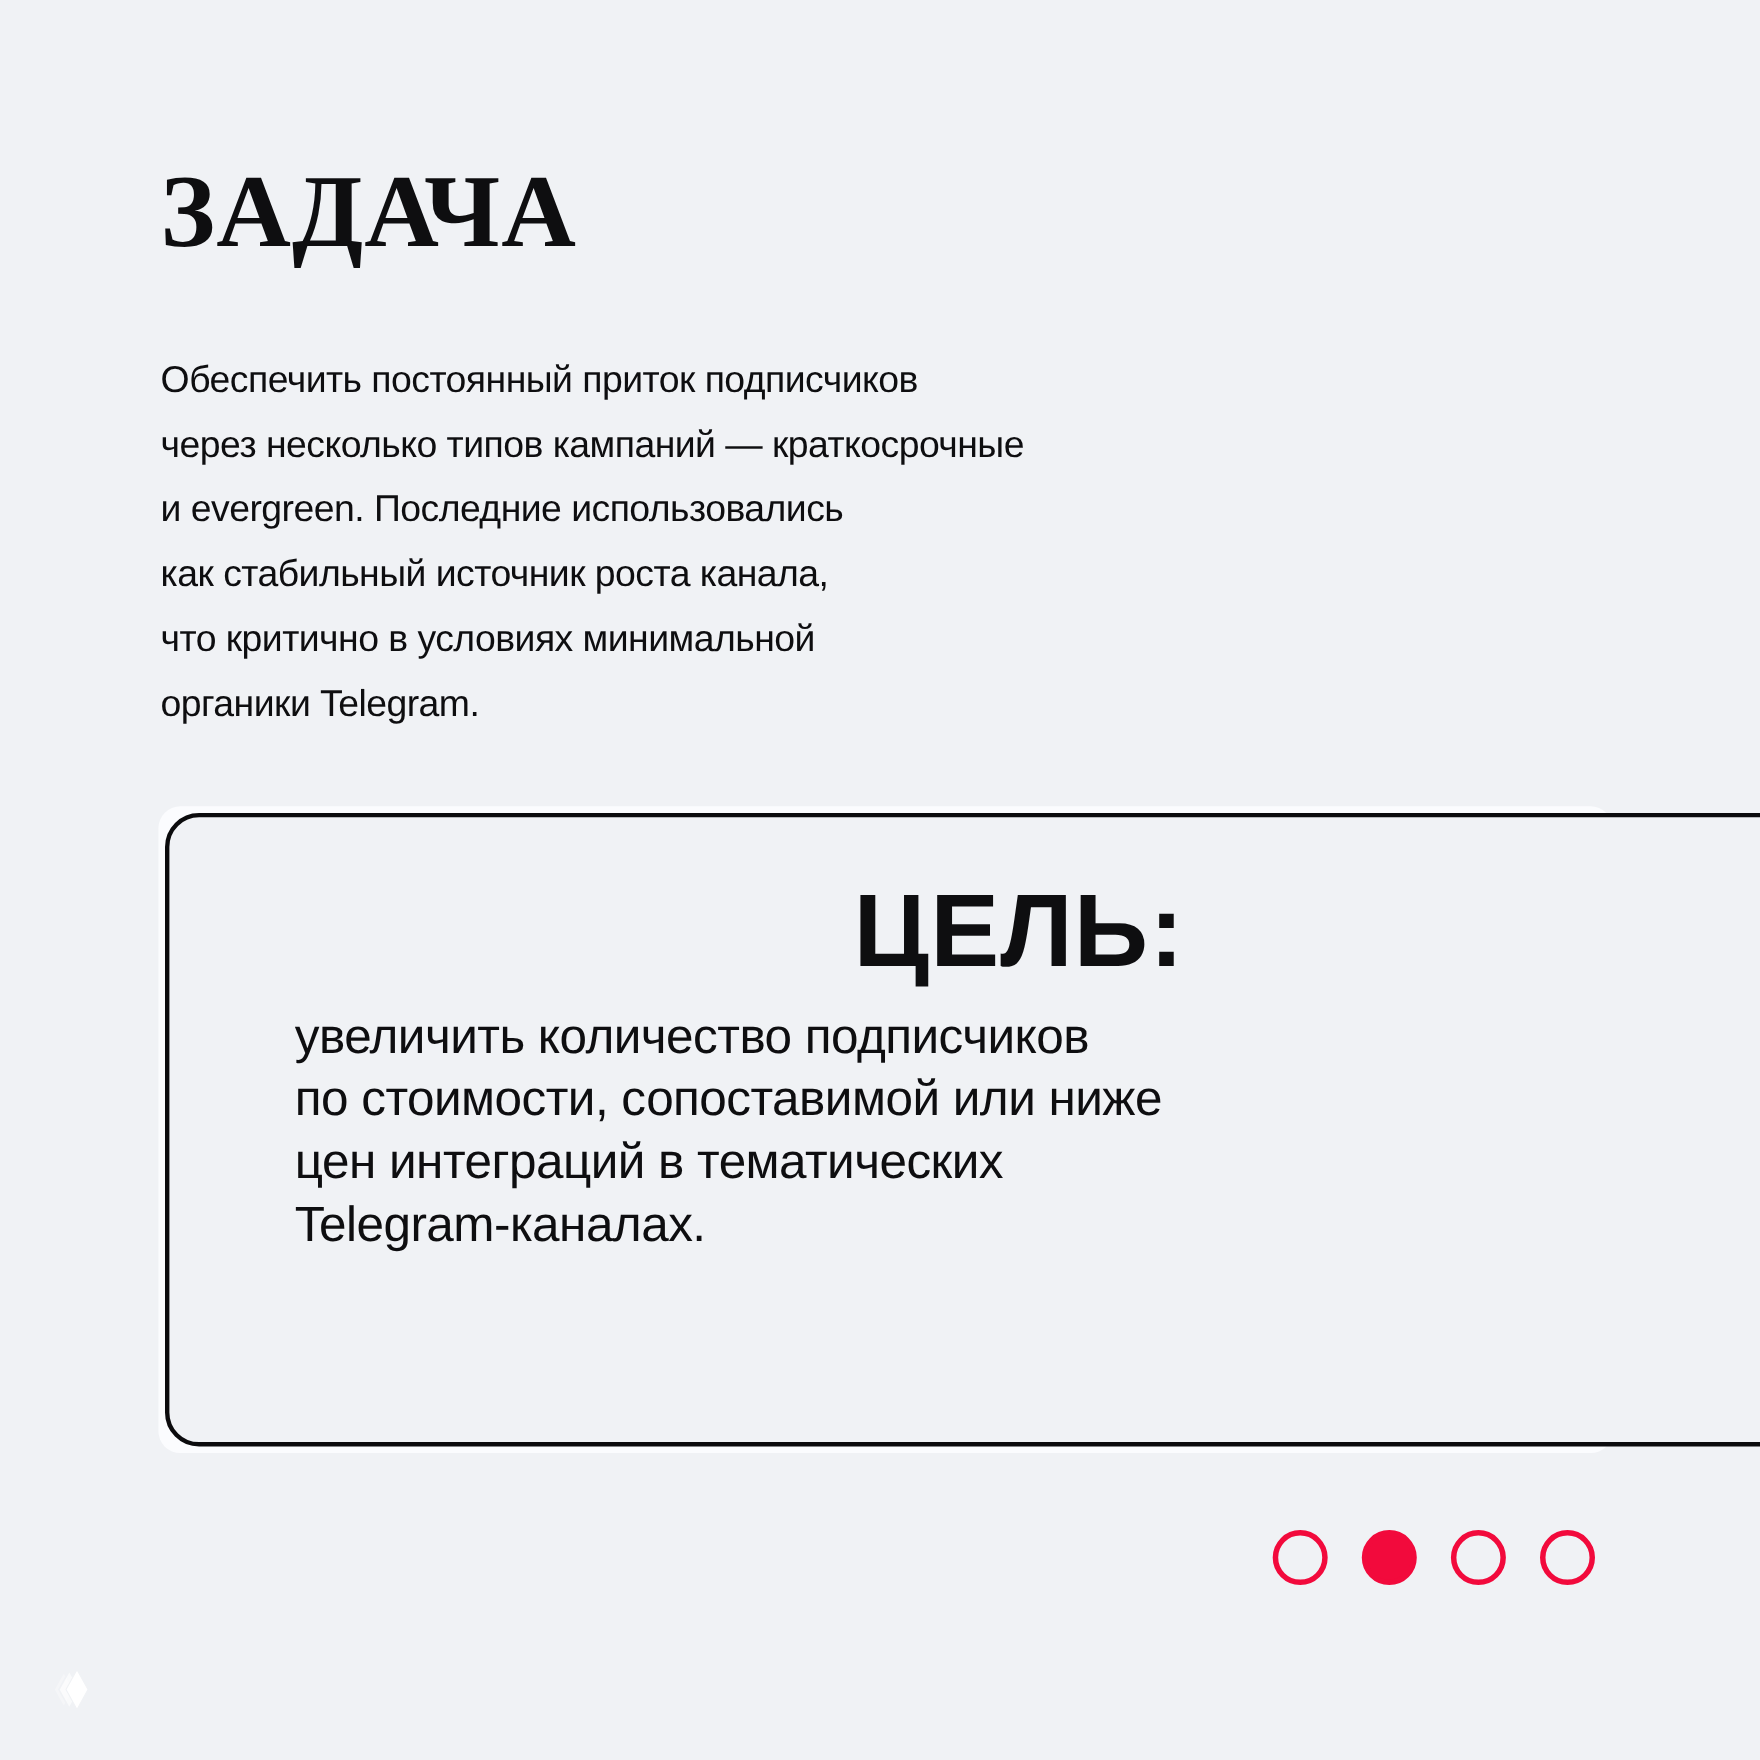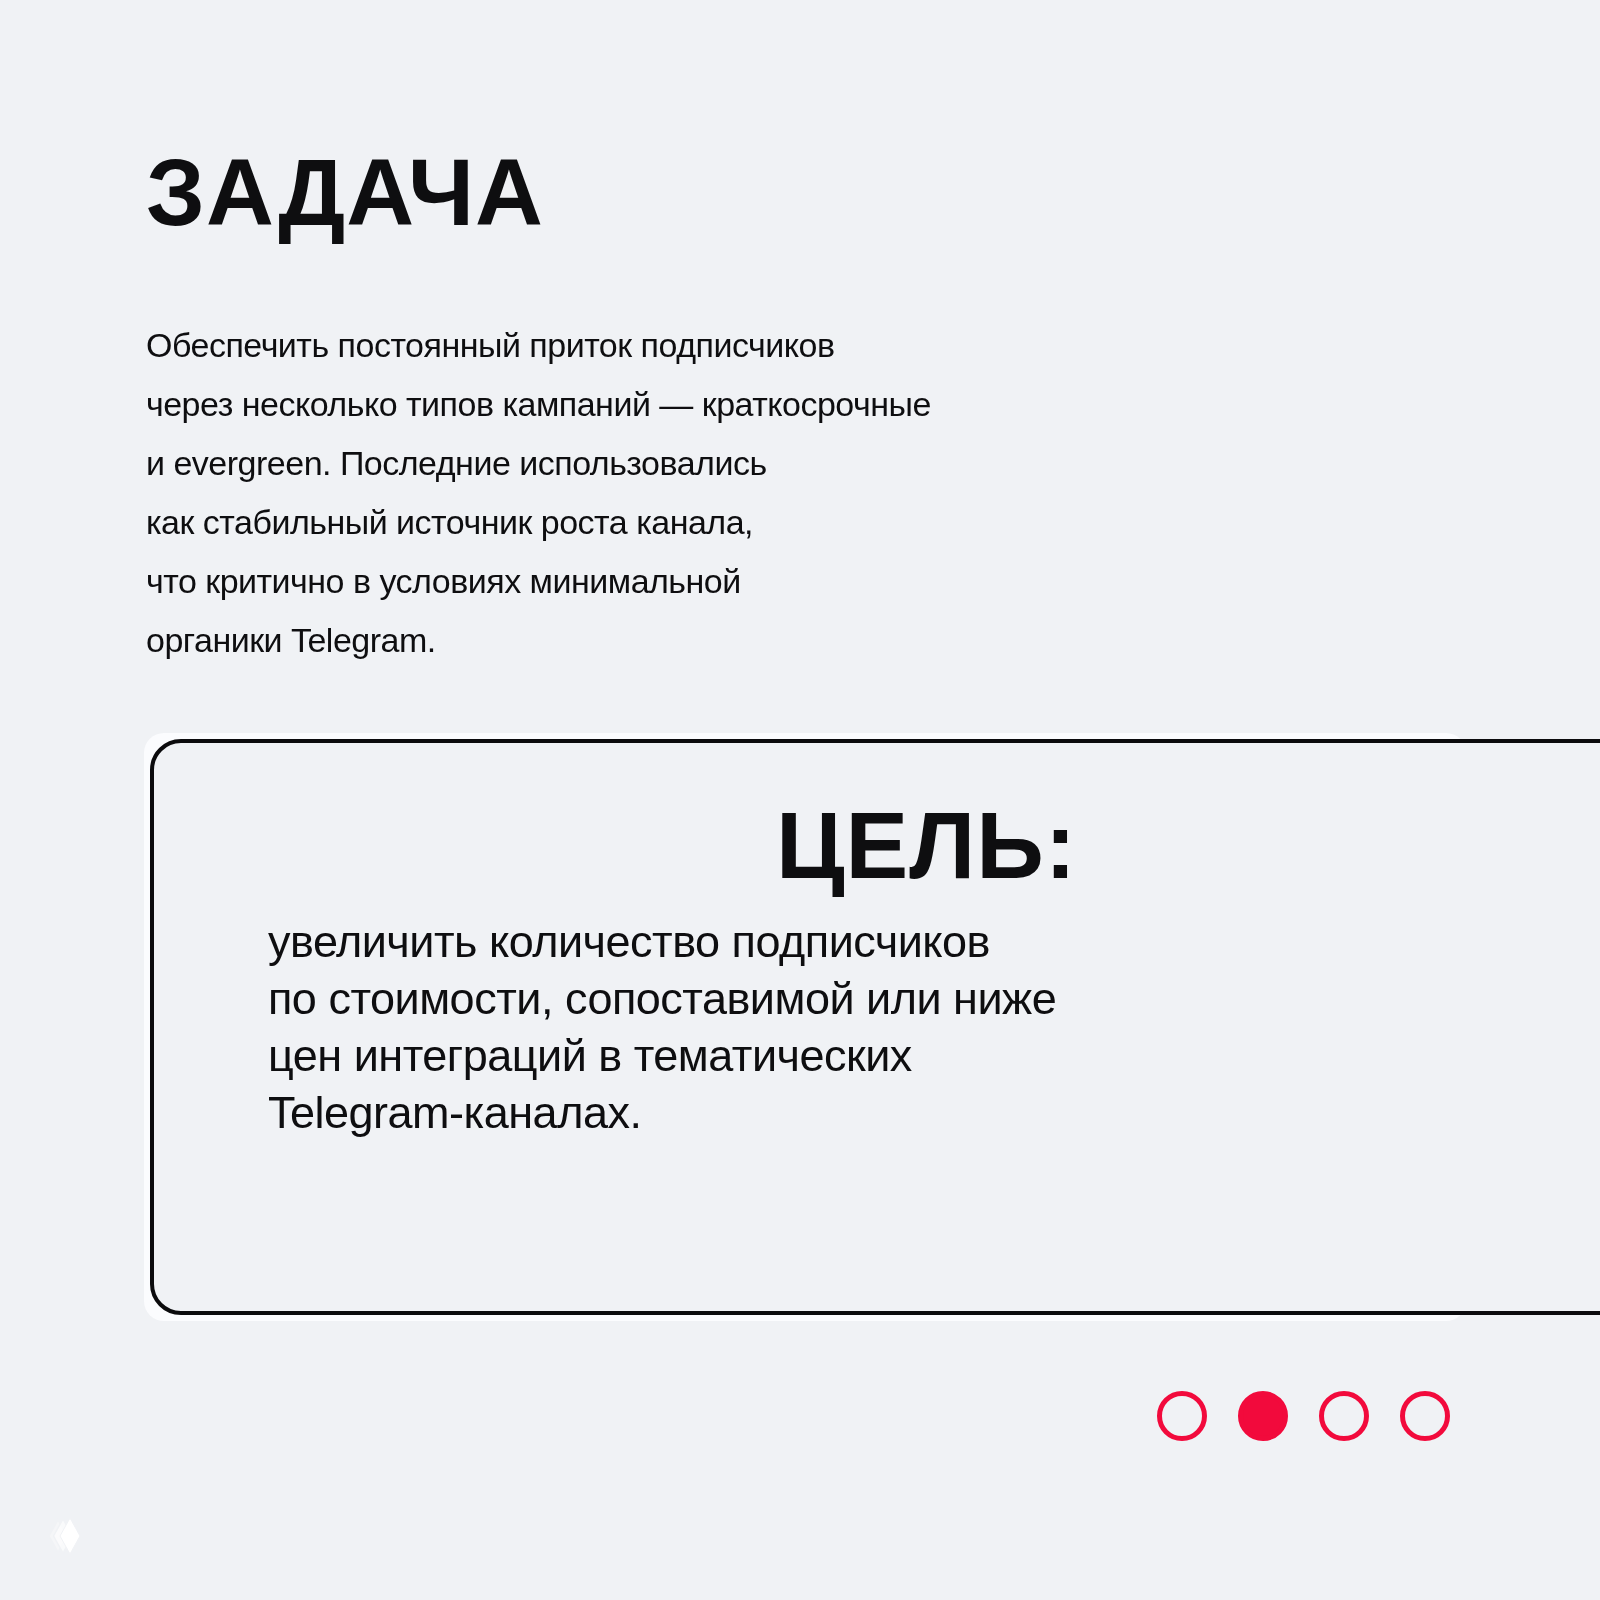--- a/index.html
+++ b/index.html
@@ -17,20 +17,21 @@
     background:var(--bg);
     overflow:hidden;
     font-family:"Liberation Sans","DejaVu Sans",sans-serif;
     color:var(--text);
   }
   .slide-title{
     position:absolute;left:146px;top:146px;
     font-size:94px;font-weight:700;line-height:1;
     letter-spacing:1px;
     color:var(--text);
+    font-family:Liberation Serif, serif;
   }
   .intro-paragraph{
     position:absolute;left:146px;top:316px;
     font-size:34px;font-weight:400;line-height:59px;
     letter-spacing:-0.5px;
     white-space:pre-line;
     color:var(--text);
   }
   .goal-card-underlay{
     position:absolute;left:144px;top:733px;

